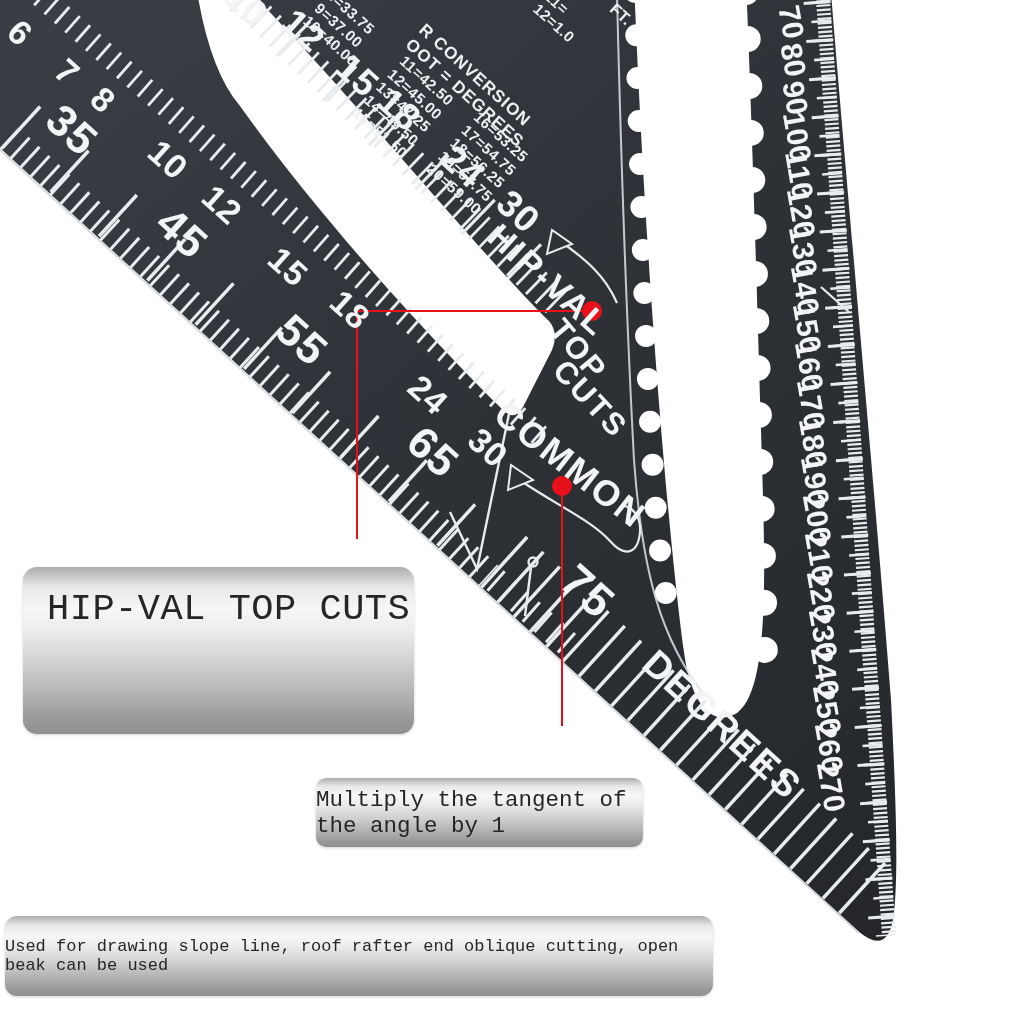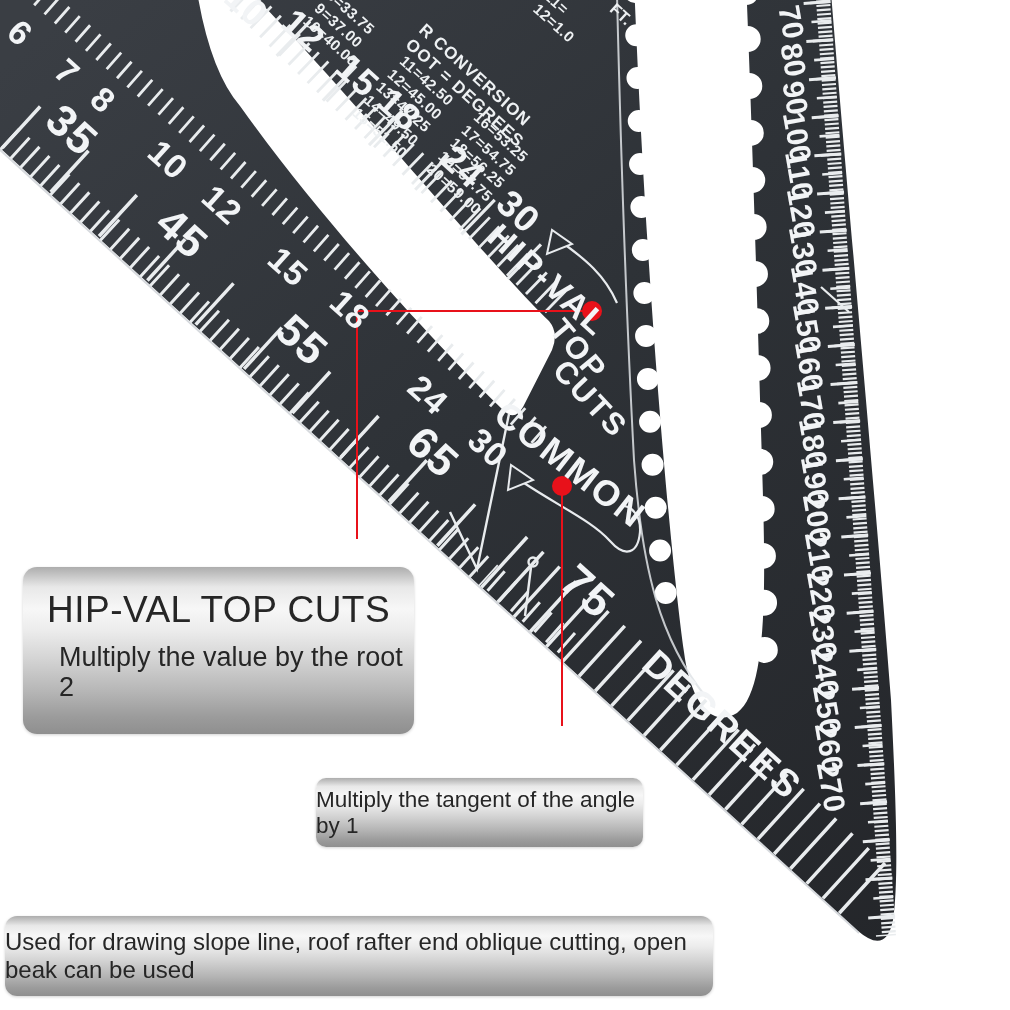--- a/index.html
+++ b/index.html
@@ -12,28 +12,28 @@
   .rb{font-size:44px;}
   .rc{font-size:37px;}
   .mm{font-size:30px;--r:80deg;letter-spacing:0;}
   .lbl{position:absolute;color:#f2f4f6;font-weight:700;white-space:nowrap;
        transform:translate(-50%,-50%) rotate(var(--r,42deg));letter-spacing:2px;}
   .tbl{position:absolute;color:#eef1f3;font:700 15px/17.5px "Liberation Sans",sans-serif;
        letter-spacing:.5px;transform-origin:0 0;transform:rotate(42deg);white-space:nowrap;}
   .callout{position:absolute;border-radius:14px;color:#262626;
        background:linear-gradient(180deg,#adadad 0%,#e8e8e8 12%,#f7f7f7 25%,#ececec 38%,
                   #d4d4d4 55%,#b5b5b5 75%,#9b9b9b 90%,#8f8f8f 100%);
-       box-shadow:0 1px 3px rgba(0,0,0,.18);}
+       box-shadow:0 1px 3px rgba(0,0,0,.18);font-family:Liberation Mono, monospace;}
   #callout1{left:23px;top:567px;width:391px;height:167px;padding:20px 0 0 24px;box-sizing:border-box;}
   #callout1 .l1,#callout1 .l2{font-size:37px;line-height:45px;letter-spacing:.5px;}
   #callout1 .l3{font-size:27px;line-height:30px;margin:10px 0 0 12px;}
   #callout2{left:316px;top:778px;width:327px;height:69px;display:flex;align-items:center;border-radius:10px;}
   #callout2 .t{font-size:22.5px;}
   #callout3{left:5px;top:916px;width:708px;height:80px;display:flex;align-items:center;justify-content:center;border-radius:12px;}
-  #callout3 .t{font-size:24px;}
+  #callout3 .t{font-size:17px;}
 </style>
 </head>
 <body>
 
 <div id="stage">
 
   <svg width="1010" height="1010" viewBox="0 0 1010 1010">
     <defs>
       <linearGradient id="gmetal" gradientUnits="userSpaceOnUse" x1="80" y1="0" x2="900" y2="950">
         <stop offset="0" stop-color="#3a3e44"></stop>
@@ -184,21 +184,20 @@
     <div>10=</div>
     <div>11=</div>
     <div>12=1.0</div>
   </div>
   <div class="tbl" style="left:618px;top:0px;font-size:16px">
     <div>FT.</div>
   </div>
 
   <div class="callout" id="callout1">
     <div class="l1">HIP-VAL TOP CUTS</div>
-    <div class="l3">Multiply the value by the root 2</div>
   </div>
   <div class="callout" id="callout2">
     <div class="t">Multiply the tangent of the angle by 1</div>
   </div>
   <div class="callout" id="callout3">
     <div class="t">Used for drawing slope line, roof rafter end oblique cutting, open beak can be used</div>
   </div>
 
 </div>
 

